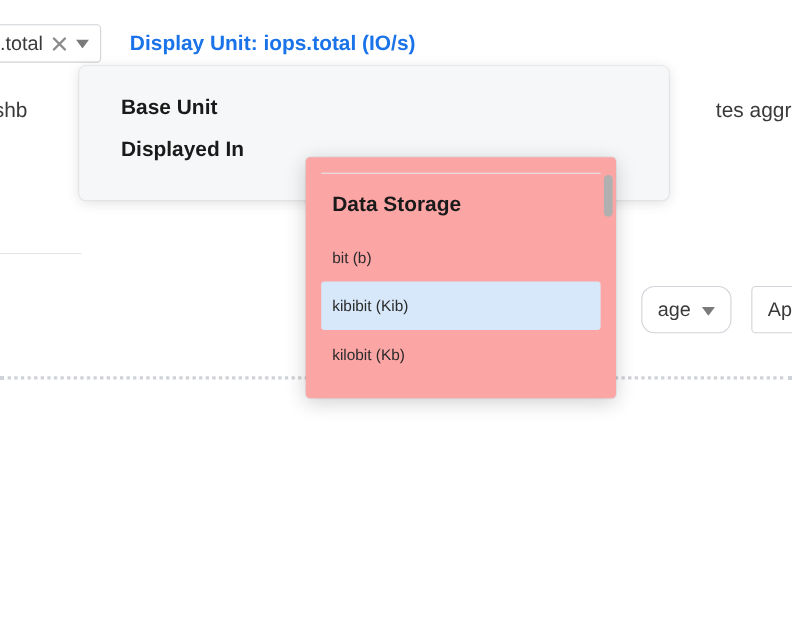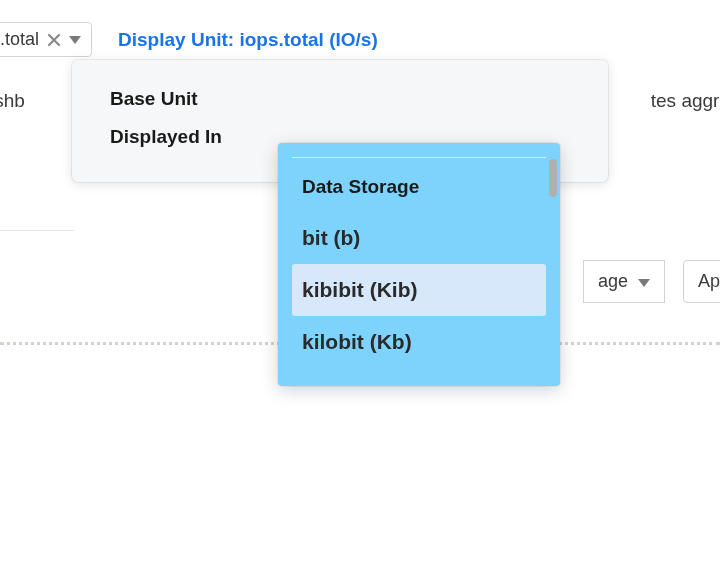--- a/index.html
+++ b/index.html
@@ -91,38 +91,38 @@
       font-size: 19px;
       color: #555;
       background: #fff;
       outline: none;
     }
     .dropdown {
       position: absolute;
       top: 143px;
       left: 278px;
       width: 282px;
-      background: #7dd3fc;
+      background: #fca5a5;
       border-radius: 4px;
       box-shadow: 0 4px 18px rgba(0,0,0,0.18), 0 0 0 1px rgba(0,0,0,0.05);
       padding: 12px 0 18px 0;
     }
     .dropdown-inner {
       border-top: 1px solid #e4e6ea;
       margin: 2px 14px 0 14px;
     }
     .dropdown-header {
       font-weight: 700;
       font-size: 19px;
       padding: 18px 10px 14px 10px;
       color: #1a1a1a;
     }
     .dropdown-item {
-      font-size: 21px;
-      font-weight: 700;
+      font-size: 14px;
+      font-weight: 400;
       padding: 14px 10px;
       color: #2a2a2a;
       cursor: pointer;
       border-radius: 3px;
     }
     .dropdown-item.highlighted {
       background: #d7e8fa;
     }
     .dropdown-scrollbar {
       position: absolute;
@@ -152,21 +152,21 @@
       top: 260px;
       right: -15px;
       display: flex;
       align-items: center;
       gap: 18px;
     }
     .bg-select {
       display: flex;
       gap: 10px;
       border: 1px solid #d0d4d8;
-      border-radius: 0;
+      border-radius: 12px;
       padding: 10px 14px;
       background: #fff;
       font-size: 18px;
       color: #3a3a3a;
     }
     .bg-button {
       border: 1px solid #d0d4d8;
       border-radius: 4px;
       padding: 10px 14px;
       background: #fff;

